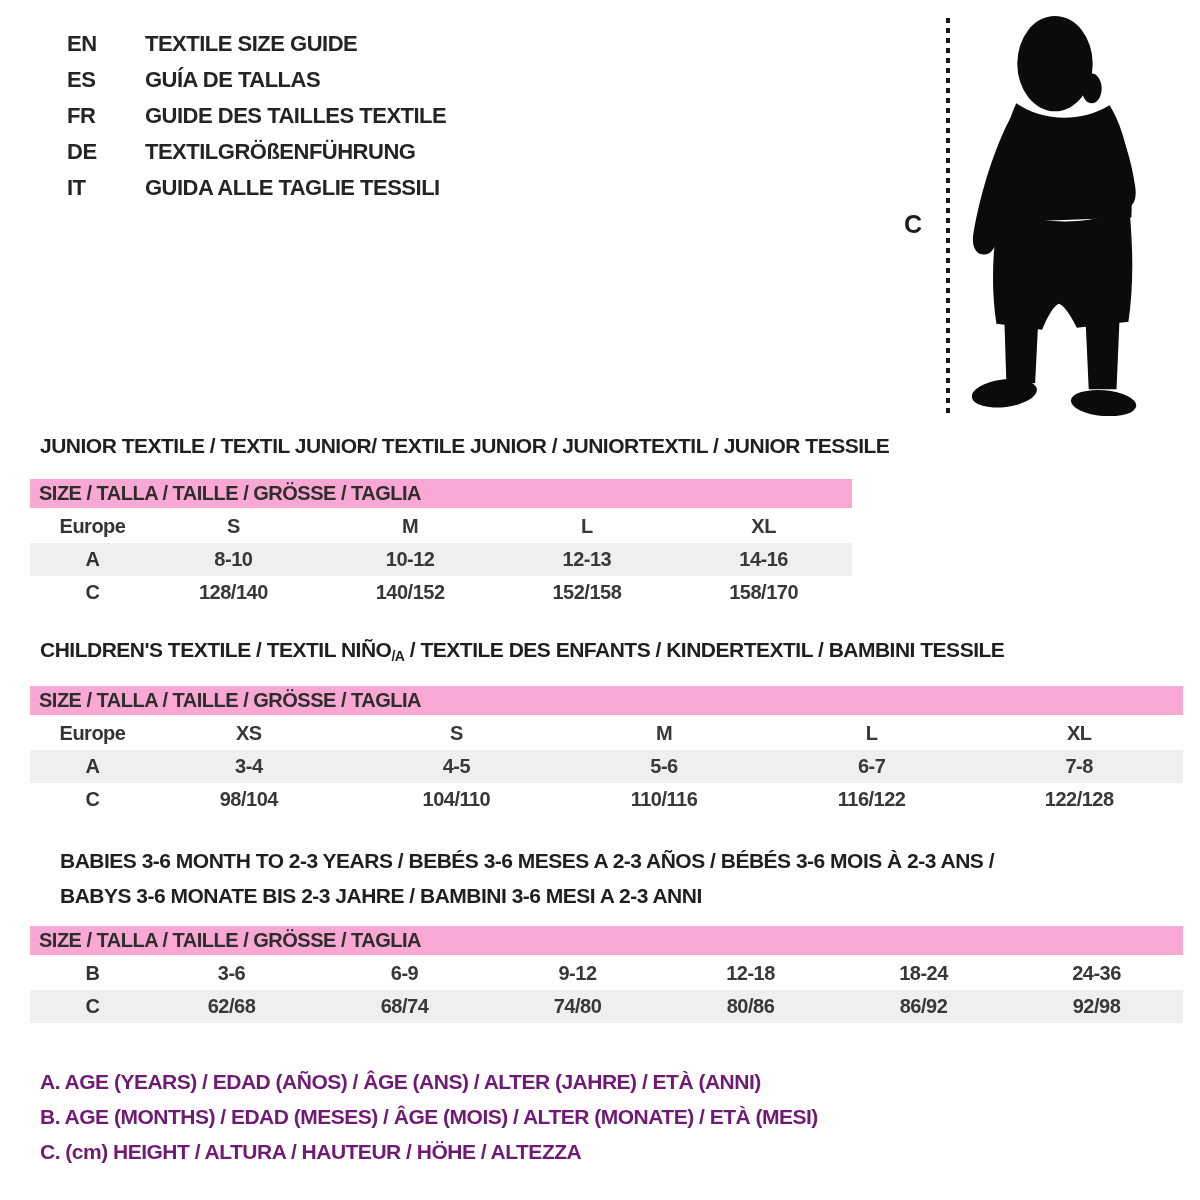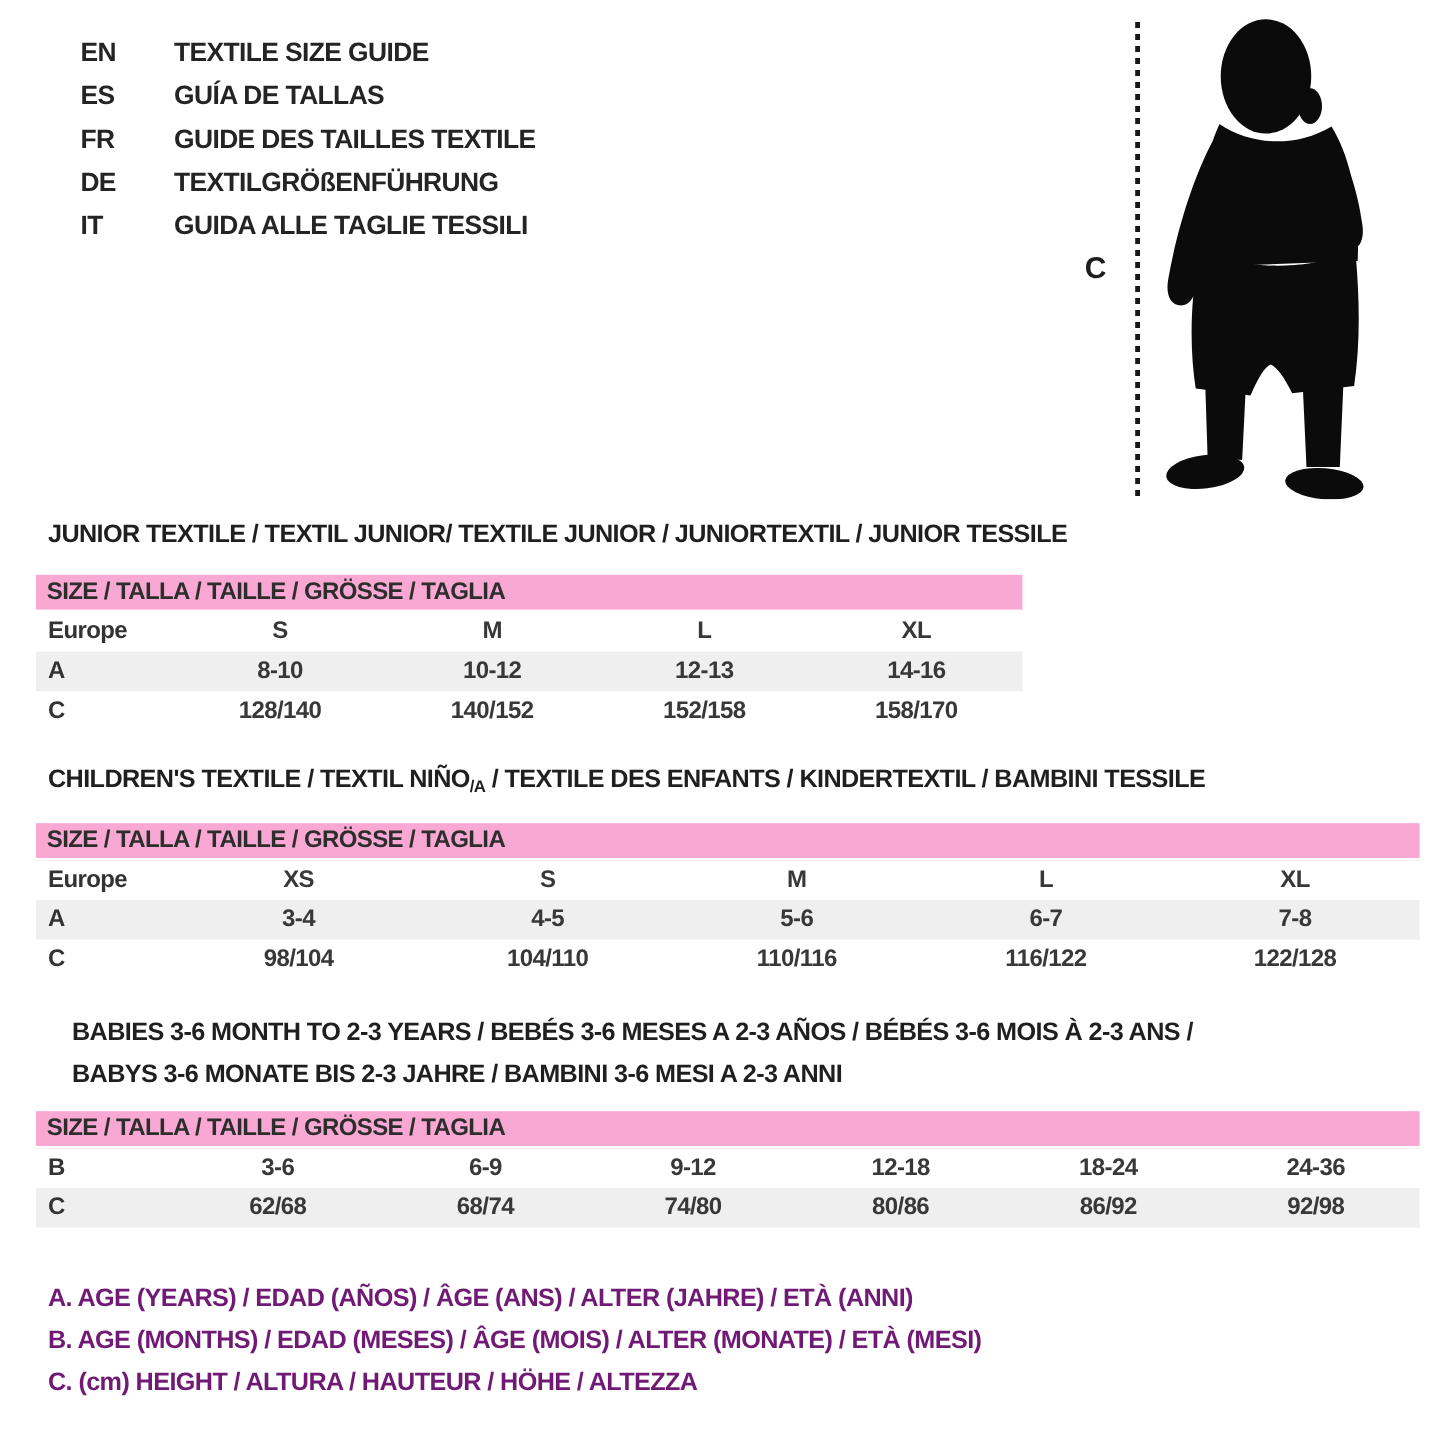--- a/index.html
+++ b/index.html
@@ -50,21 +50,21 @@
   }
   .trow { display: grid; height: 33px; align-items: center; }
   .cols4 { grid-template-columns: 115px repeat(4, 1fr); }
   .cols5 { grid-template-columns: 115px repeat(5, 1fr); }
   .cols6 { grid-template-columns: 115px repeat(6, 1fr); }
   .trow.shaded { background: #efefef; }
   .cell {
     font-weight: 700; font-size: 20px; letter-spacing: -0.5px; color: #383838;
     text-align: center; white-space: nowrap;
   }
-  .cell.rowlabel { text-align: left; padding-left: 10px; color: #333333; }
+  .cell.rowlabel { text-align: center; padding-left: 10px; color: #333333; }
   .table-junior   { left: 30px; top: 479px; width: 822px; }
   .table-children { left: 30px; top: 686px; width: 1153px; }
   .table-babies   { left: 30px; top: 926px; width: 1153px; }
 
   
   .legend { left: 40px; top: 1064px; line-height: 35px; }
   .legend-line {
     font-weight: 700; font-size: 21px; letter-spacing: -0.5px; color: #701a75; white-space: nowrap;
   }
 </style>

